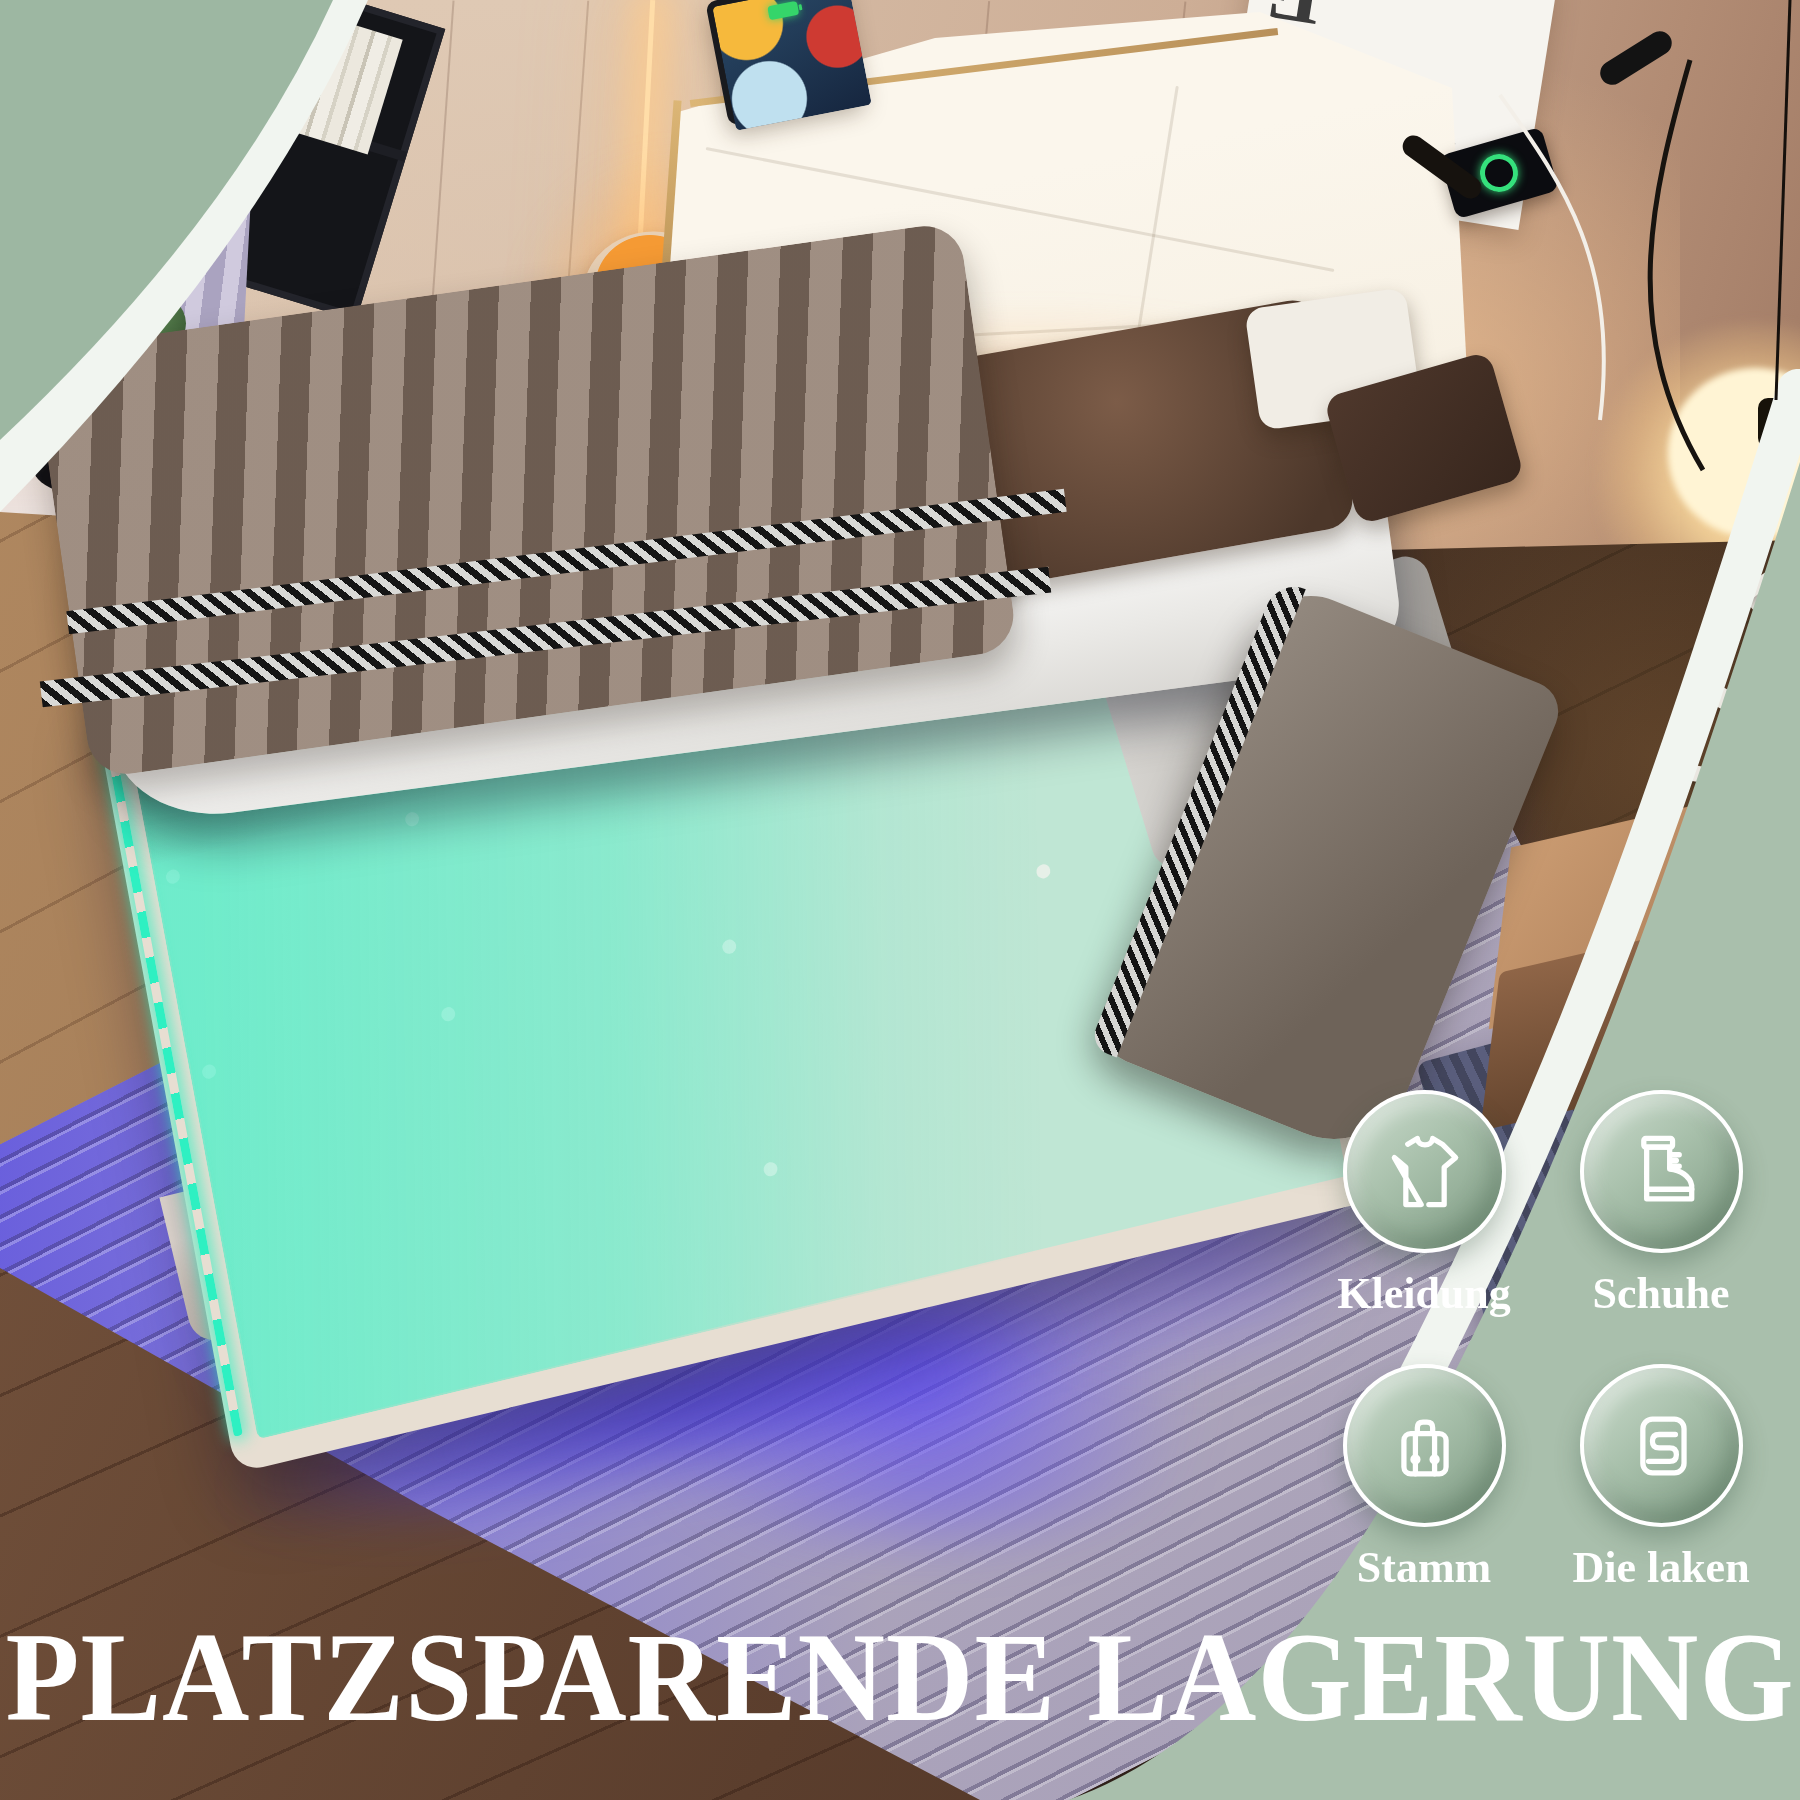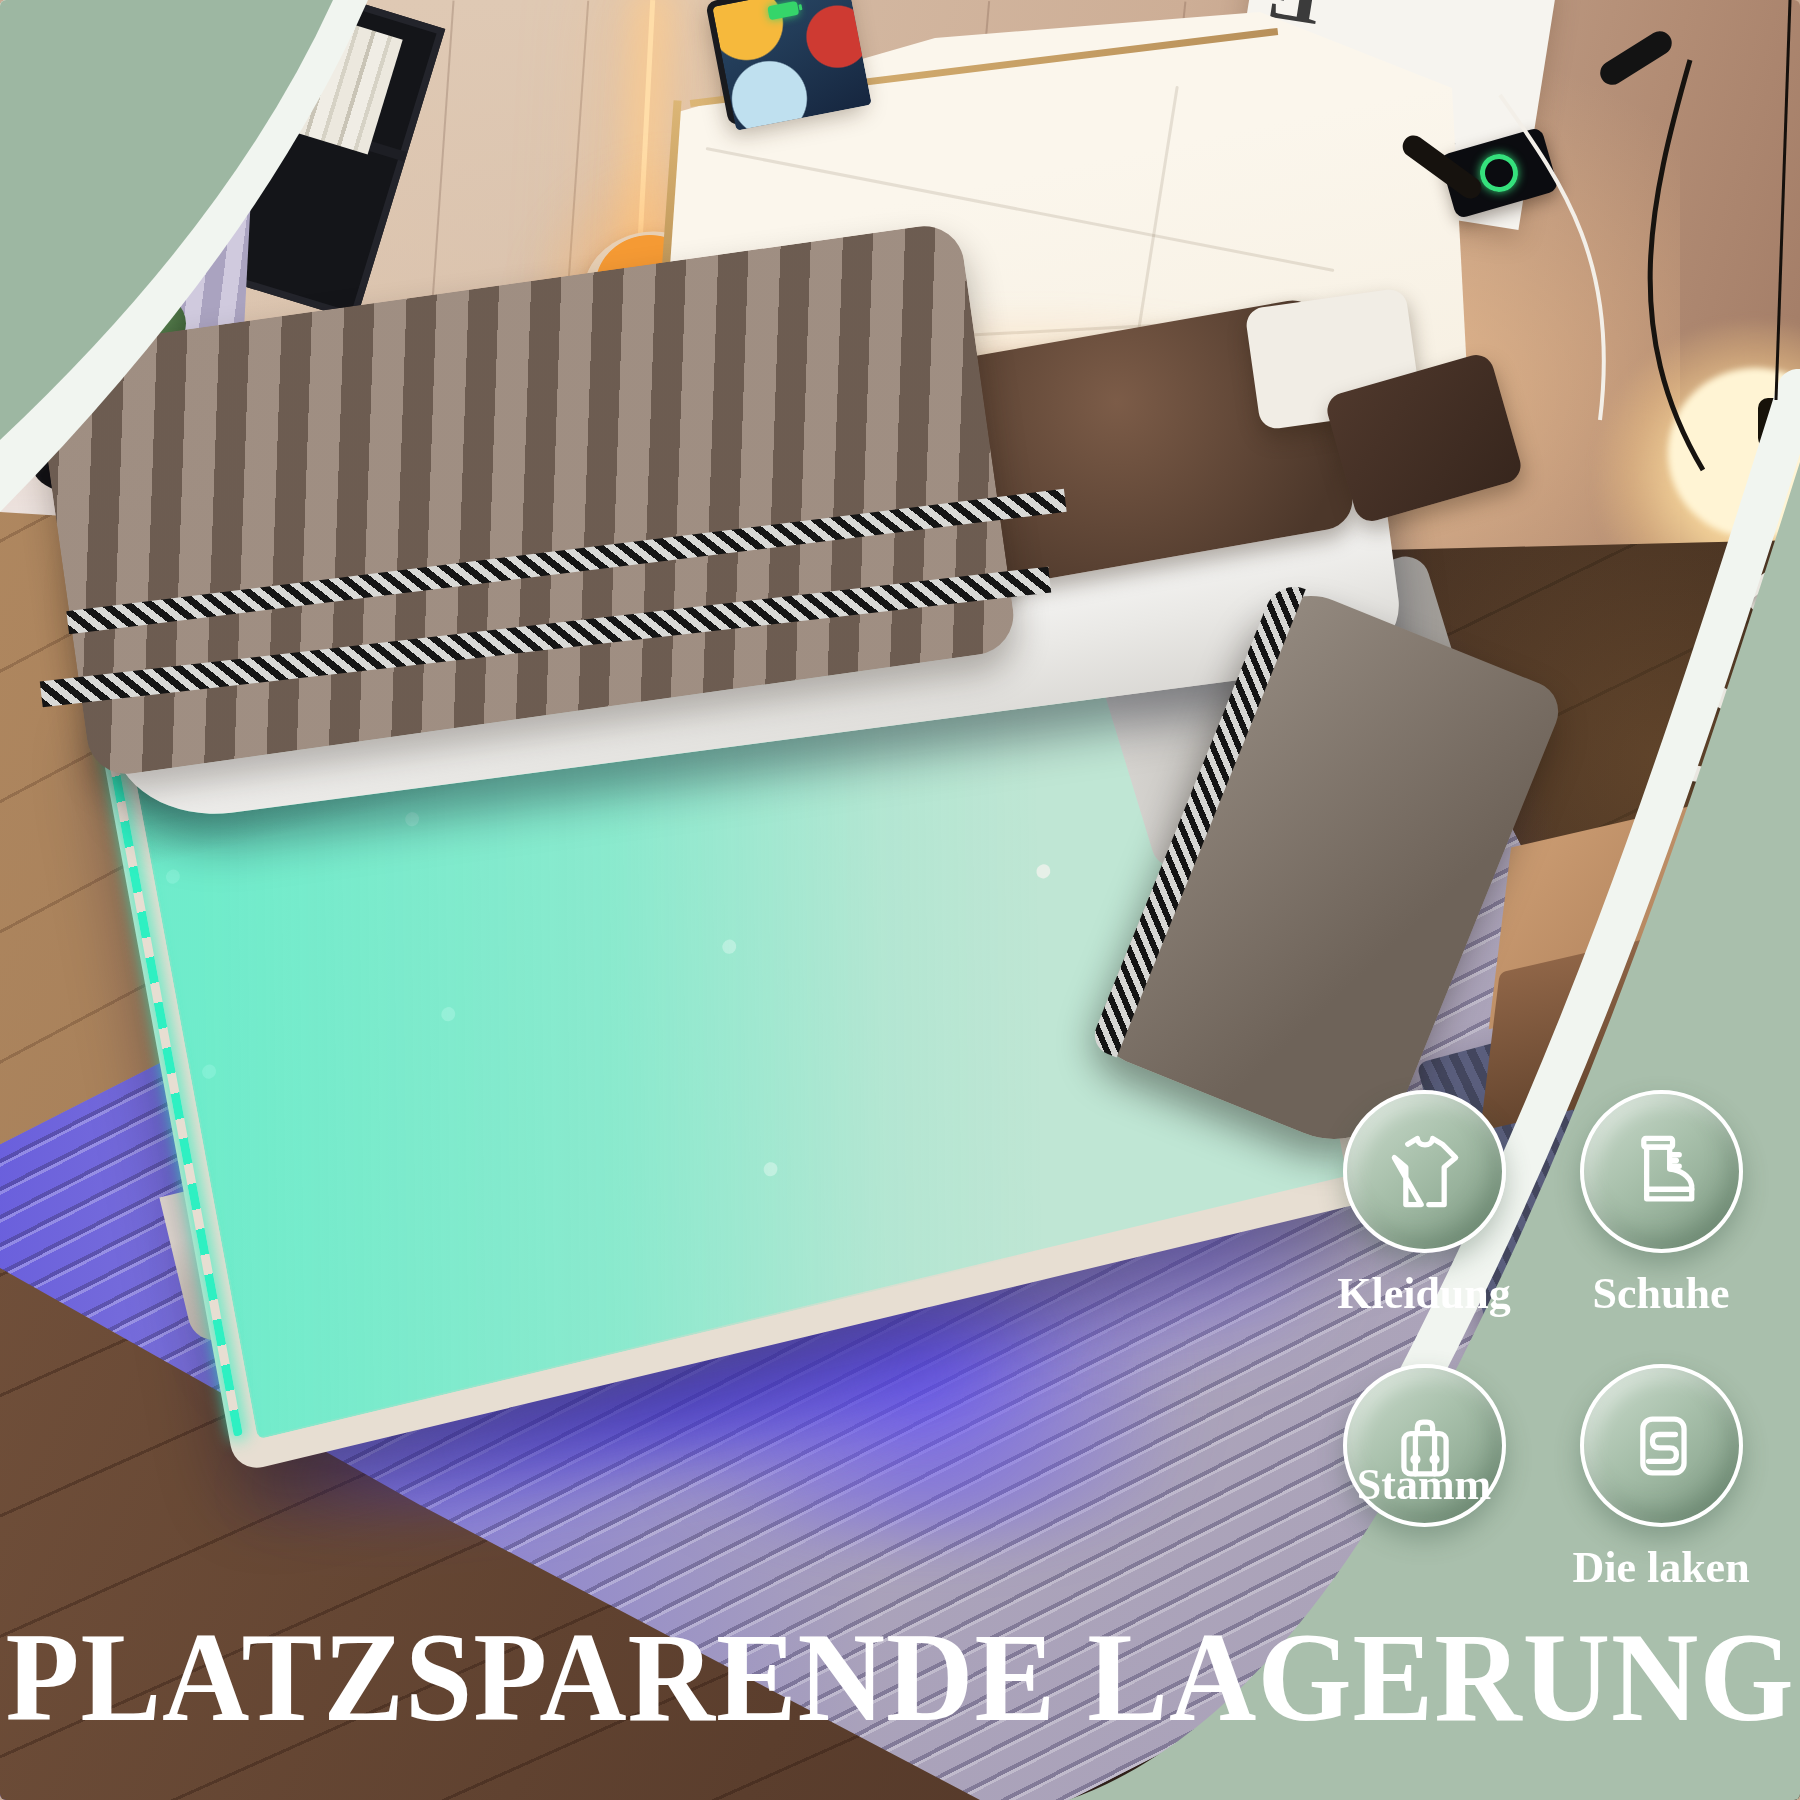--- a/index.html
+++ b/index.html
@@ -1,17 +1,17 @@
 <!DOCTYPE html>
 <html><head>
 <meta charset="utf-8">
 <style>
   html,body{margin:0;padding:0;width:1800px;height:1800px;overflow:hidden;background:#c9ab93;
     font-family:"Liberation Sans","DejaVu Sans",sans-serif;}
-  #stage{position:relative;width:1800px;height:1800px;overflow:hidden;border-radius:6px;}
+  #stage{position:relative;width:1800px;height:1800px;overflow:hidden;}
   #stage *{position:absolute;box-sizing:border-box;}
 
   
   .wall-base{inset:0;background:linear-gradient(105deg,#dcc5b0 0%,#d6bca6 28%,#cdae96 52%,#b28c74 74%,#8a6452 100%);}
   .wall-left-lighter{left:0;top:0;width:720px;height:640px;background:linear-gradient(180deg,#dfc9b4,rgba(223,201,180,0));}
   .wall-glow-main{left:980px;top:40px;width:700px;height:620px;background:radial-gradient(ellipse at 60% 55%,rgba(255,205,150,.55),rgba(255,205,150,0) 70%);}
   .seam{width:2px;background:rgba(90,60,45,.22);}
   .seam1{left:433px;top:0;height:560px;transform:rotate(4deg);}
   .seam2{left:567px;top:0;height:580px;transform:rotate(4deg);}
   .seam3{left:962px;top:0;height:600px;transform:rotate(5deg);}
@@ -209,21 +209,21 @@
   .overlay-svg{left:0;top:0;}
   .badge{width:163px;height:163px;border-radius:50%;border:4px solid #ffffff;
     background:linear-gradient(140deg,#cdddcf 0%,#a8c0ab 45%,#7d9a82 100%);
     box-shadow:0 12px 26px rgba(50,80,60,.3),inset -8px -12px 24px rgba(30,60,40,.25),inset 8px 10px 18px rgba(255,255,255,.4);
     display:flex;align-items:center;justify-content:center;}
   .badge svg{position:static;}
   .badge1{left:1343px;top:1090px;} .badge2{left:1580px;top:1090px;}
   .badge3{left:1343px;top:1364px;} .badge4{left:1580px;top:1364px;}
   .badge-label{width:340px;text-align:center;color:#fff;font:700 44px "Liberation Serif","DejaVu Serif",serif;white-space:nowrap;}
   .lab1{left:1254px;top:1268px;} .lab2{left:1491px;top:1268px;}
-  .lab3{left:1254px;top:1459px;} .lab4{left:1491px;top:1542px;}
+  .lab3{left:1254px;top:1542px;} .lab4{left:1491px;top:1542px;}
   .headline{left:0;top:1608px;width:1800px;text-align:center;color:#ffffff;
     font:700 121px "Liberation Serif","DejaVu Serif",serif;letter-spacing:1px;transform:scaleY(1.05);white-space:nowrap;}
 </style>
 </head>
 <body>
 
 <div id="stage">
 
   <div class="wall-base"></div>
   <div class="wall-left-lighter"></div>

